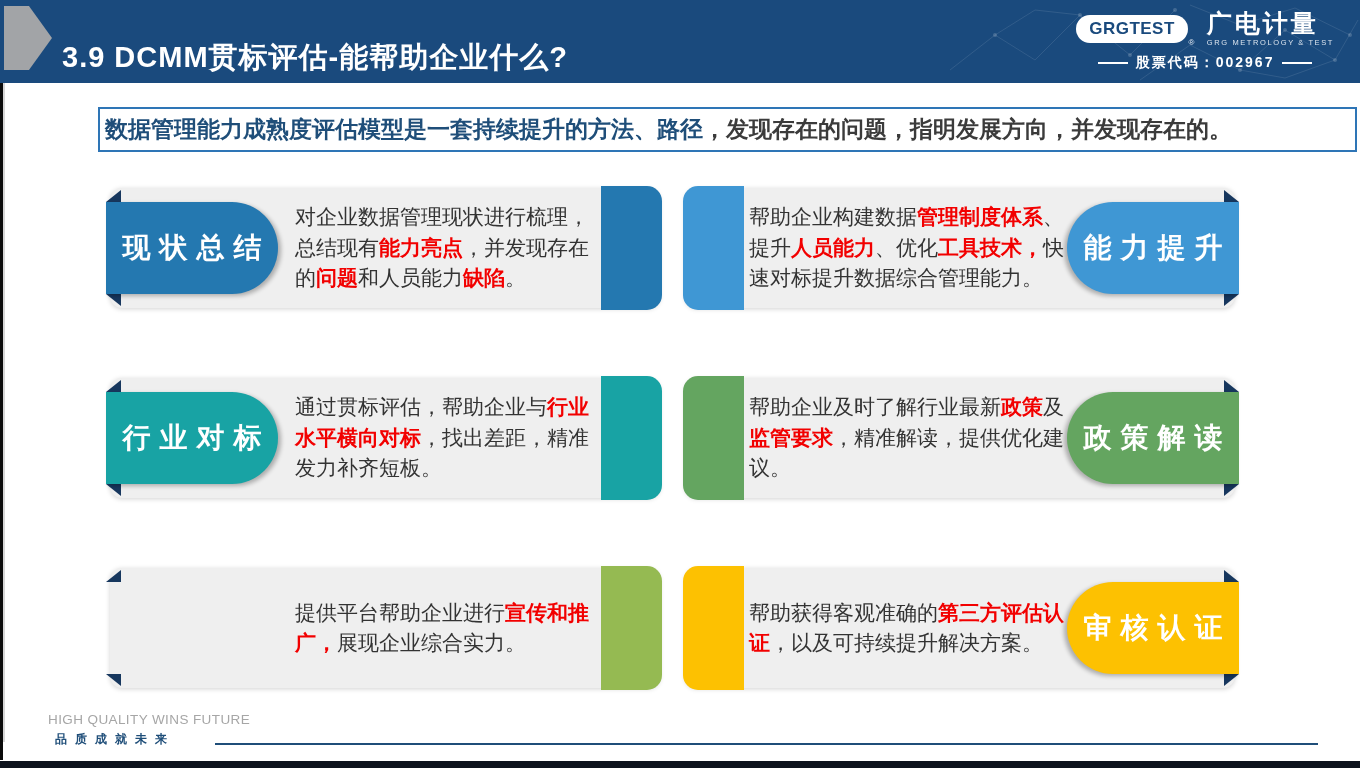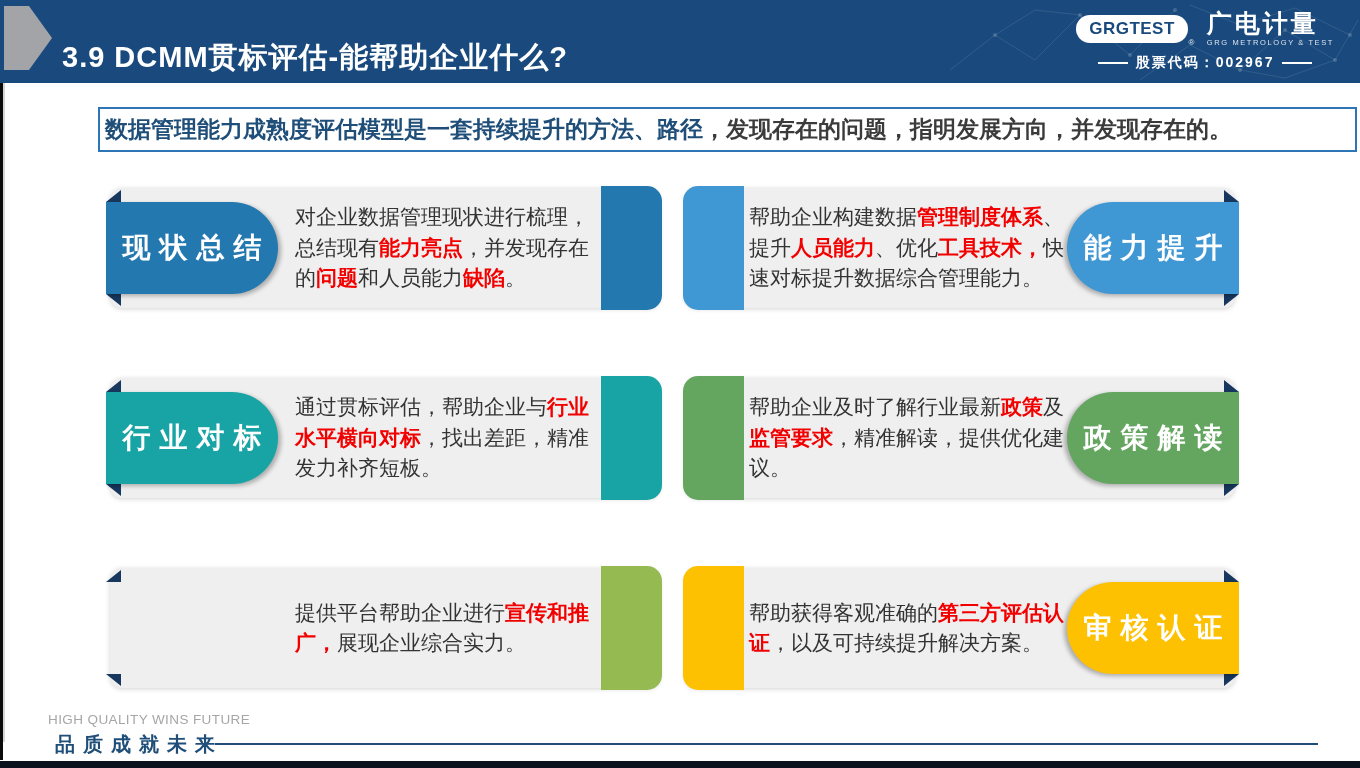--- a/index.html
+++ b/index.html
@@ -55,21 +55,21 @@
   .card.right .fold.t { right:-4px; top:2px;   border-bottom:12px solid #17375e; border-right:15px solid transparent; }
   .card.right .fold.b { right:-4px; top:106px; border-top:12px solid #17375e;    border-right:15px solid transparent; }
   .card-text { position:absolute; top:0; height:120px; display:flex; align-items:center;
                font-size:21px; line-height:1.45; color:#333333; }
   .card.left  .card-text { left:185px; width:305px; }
   .card.right .card-text { left:64px;  width:322px; }
   .card-text .red { color:#f20000; font-weight:700; }
 
   
   .footer-en { position:absolute; left:48px; top:712px; color:#a6a6a6; font-size:13.5px; letter-spacing:.4px; }
-  .footer-cn { position:absolute; left:55px; top:731px; color:#1f4e79; font-size:20px; font-weight:700; letter-spacing:8px; }
+  .footer-cn { position:absolute; left:55px; top:731px; color:#1f4e79; font-size:12px; font-weight:700; letter-spacing:8px; }
   .footer-line { position:absolute; left:215px; top:743px; width:1103px; height:2px; background:#1f4e79; }
   .bottom-bar { position:absolute; left:0; top:761px; width:1360px; height:7px; background:#0c121d; }
 </style>
 </head>
 <body>
 
 <div class="slide">
 
   <div class="edge-black"></div>
   <div class="edge-gray"></div>

